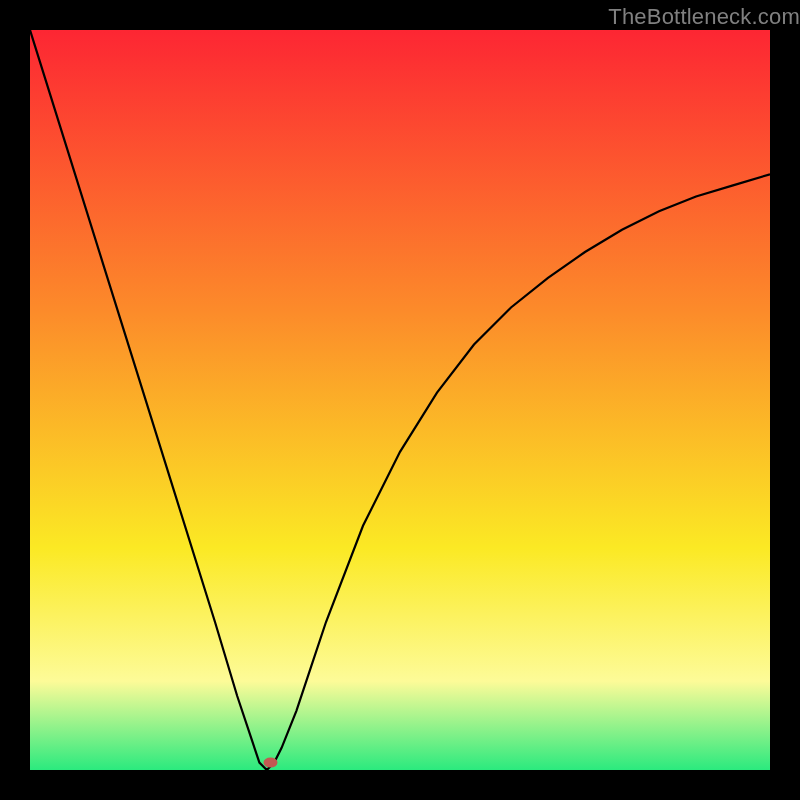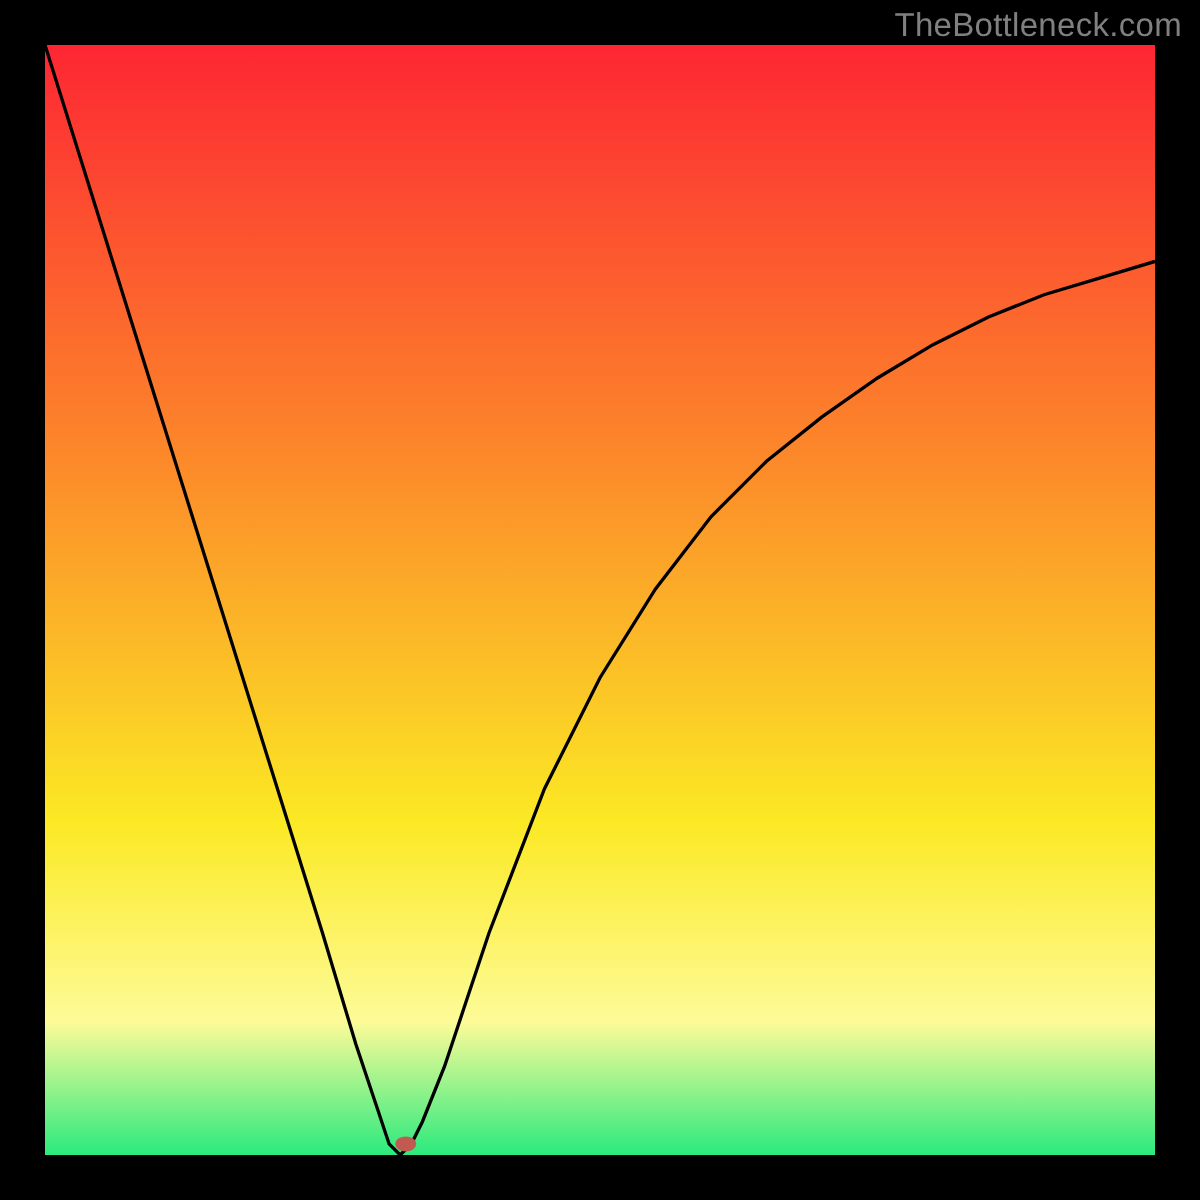--- a/index.html
+++ b/index.html
@@ -21,21 +21,21 @@
     position: absolute;
     left: 30px;
     top: 30px;
     width: 740px;
     height: 740px;
     
   }
   .watermark {
     position: absolute;
     top: 4px;
-    right: 12px;
+    right: 0;
     color: #808080;
     font-size: 22px;
     font-weight: 500;
     letter-spacing: 0.2px;
     user-select: none;
   }
   svg.curve {
     position: absolute;
     left: 0;
     top: 0;

